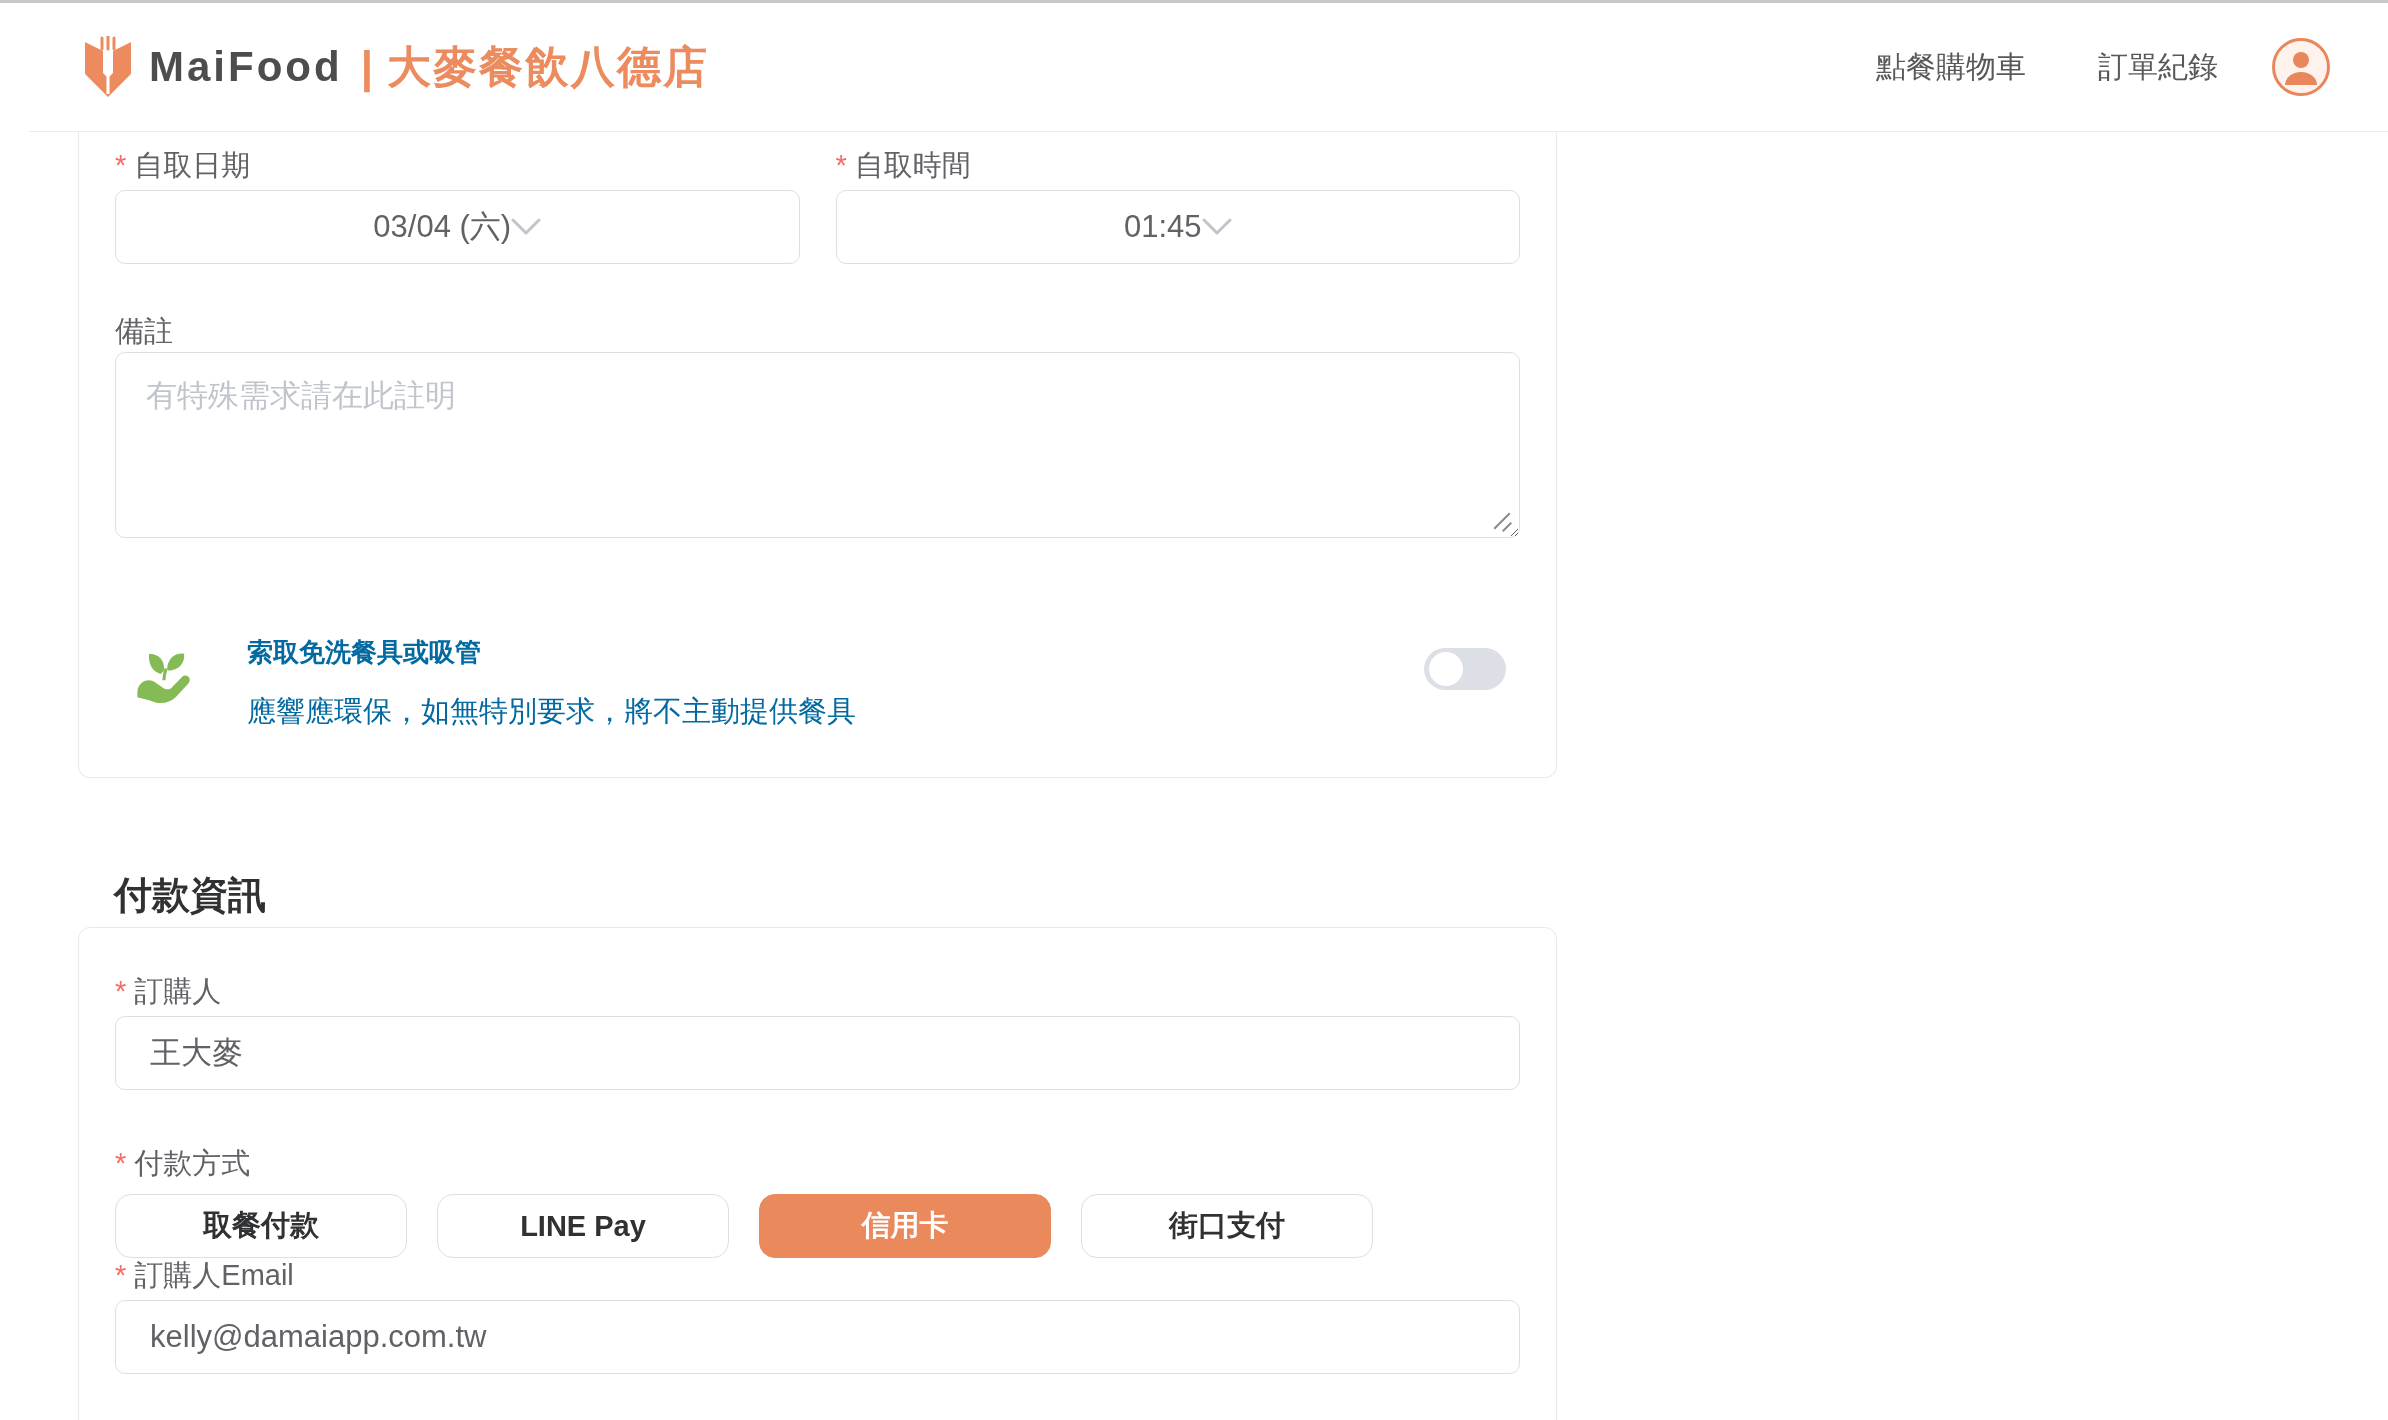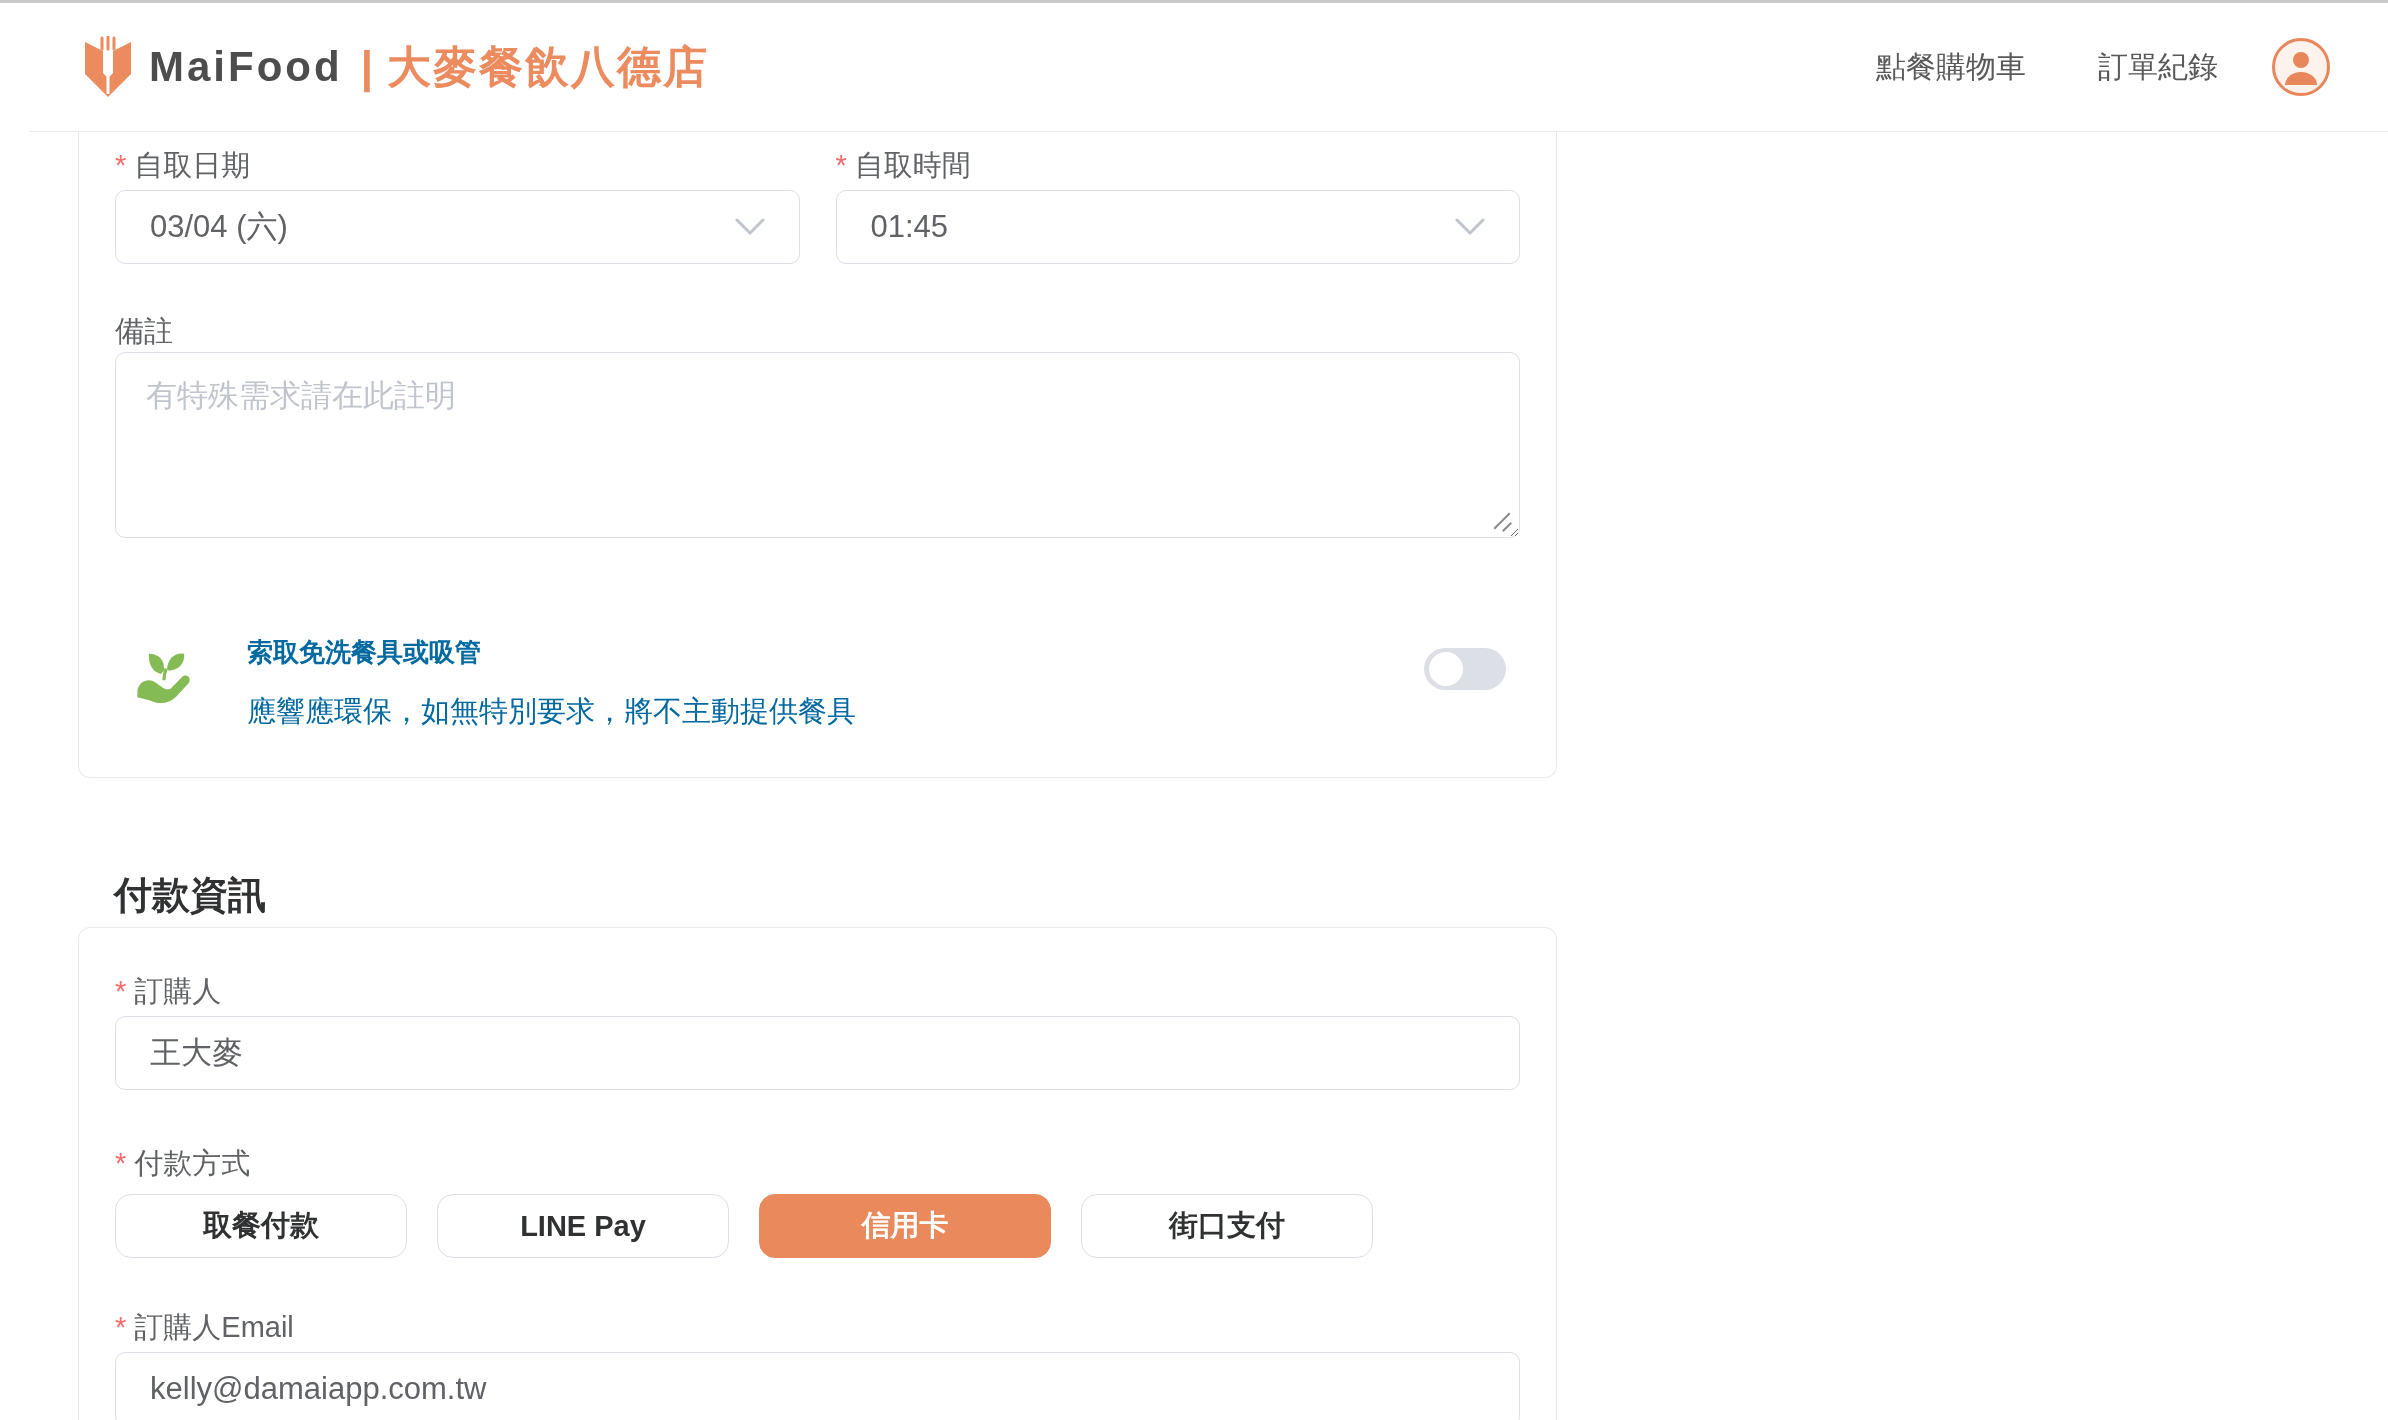--- a/index.html
+++ b/index.html
@@ -26,21 +26,21 @@
   .main { padding-left:78px; }
   .card { width:1479px; background:#fff; border:1px solid #e9e9eb; }
   .card1 { border-top:none; border-radius:0 0 12px 12px; height:646px; padding:16px 36px 0; }
   .card2 { border-radius:12px 12px 0 0; height:520px; padding:46px 36px 0; margin-top:6px; }
 
   .field-label { font-size:29px; color:#606266; line-height:34px; }
   .req { color:#f56c6c; margin-right:8px; font-size:29px; }
   .row2 { display:flex; gap:36px; }
   .row2 > div { flex:1; }
   .selectbox { margin-top:8px; height:74px; border:1px solid #dcdfe6; border-radius:10px;
-               display:flex; align-items:center; justify-content:space-between;
+               display:flex; align-items:center; justify-content:center;
                padding:0 34px; font-size:31px; color:#606266; cursor:pointer; background:#fff; }
   .chev { width:30px; height:18px; flex:0 0 auto; }
 
   .note-label { margin-top:50px; }
   .ta-wrap { position:relative; margin-top:4px; }
   textarea.note { width:100%; height:186px; border:1px solid #dcdfe6; border-radius:10px;
                   padding:22px 30px; font-size:31px; color:#606266; resize:vertical;
                   font-family:"Liberation Sans", sans-serif; outline:none; }
   textarea.note::placeholder { color:#c0c4cc; }
   .resize-corner { position:absolute; right:7px; bottom:10px; width:22px; height:22px;
@@ -65,21 +65,21 @@
 
   .text-input { margin-top:8px; width:100%; height:74px; border:1px solid #dcdfe6;
                 border-radius:10px; padding:0 34px; font-size:31px; color:#606266;
                 font-family:"Liberation Sans", sans-serif; outline:none; background:#fff; }
   .pm-label { margin-top:56px; }
   .pm-row { display:flex; gap:30px; margin-top:14px; }
   .pm-btn { width:292px; height:64px; border:1px solid #dcdfe6; border-radius:16px;
             background:#fff; font-size:29px; font-weight:700; color:#303133; cursor:pointer;
             font-family:"Liberation Sans", sans-serif; }
   .pm-btn.selected { background:#e9895c; border-color:#e9895c; color:#fff; }
-  .email-label { margin-top:52px; }
+  .email-label { }
 </style>
 </head>
 <body>
 
 <div class="top-strip"></div>
 
 <header class="header">
   <div class="logo-wrap">
     <svg class="logo-icon" viewBox="0 0 50 62">
       <g stroke="#ec8b5e" stroke-width="3" stroke-linecap="round">

